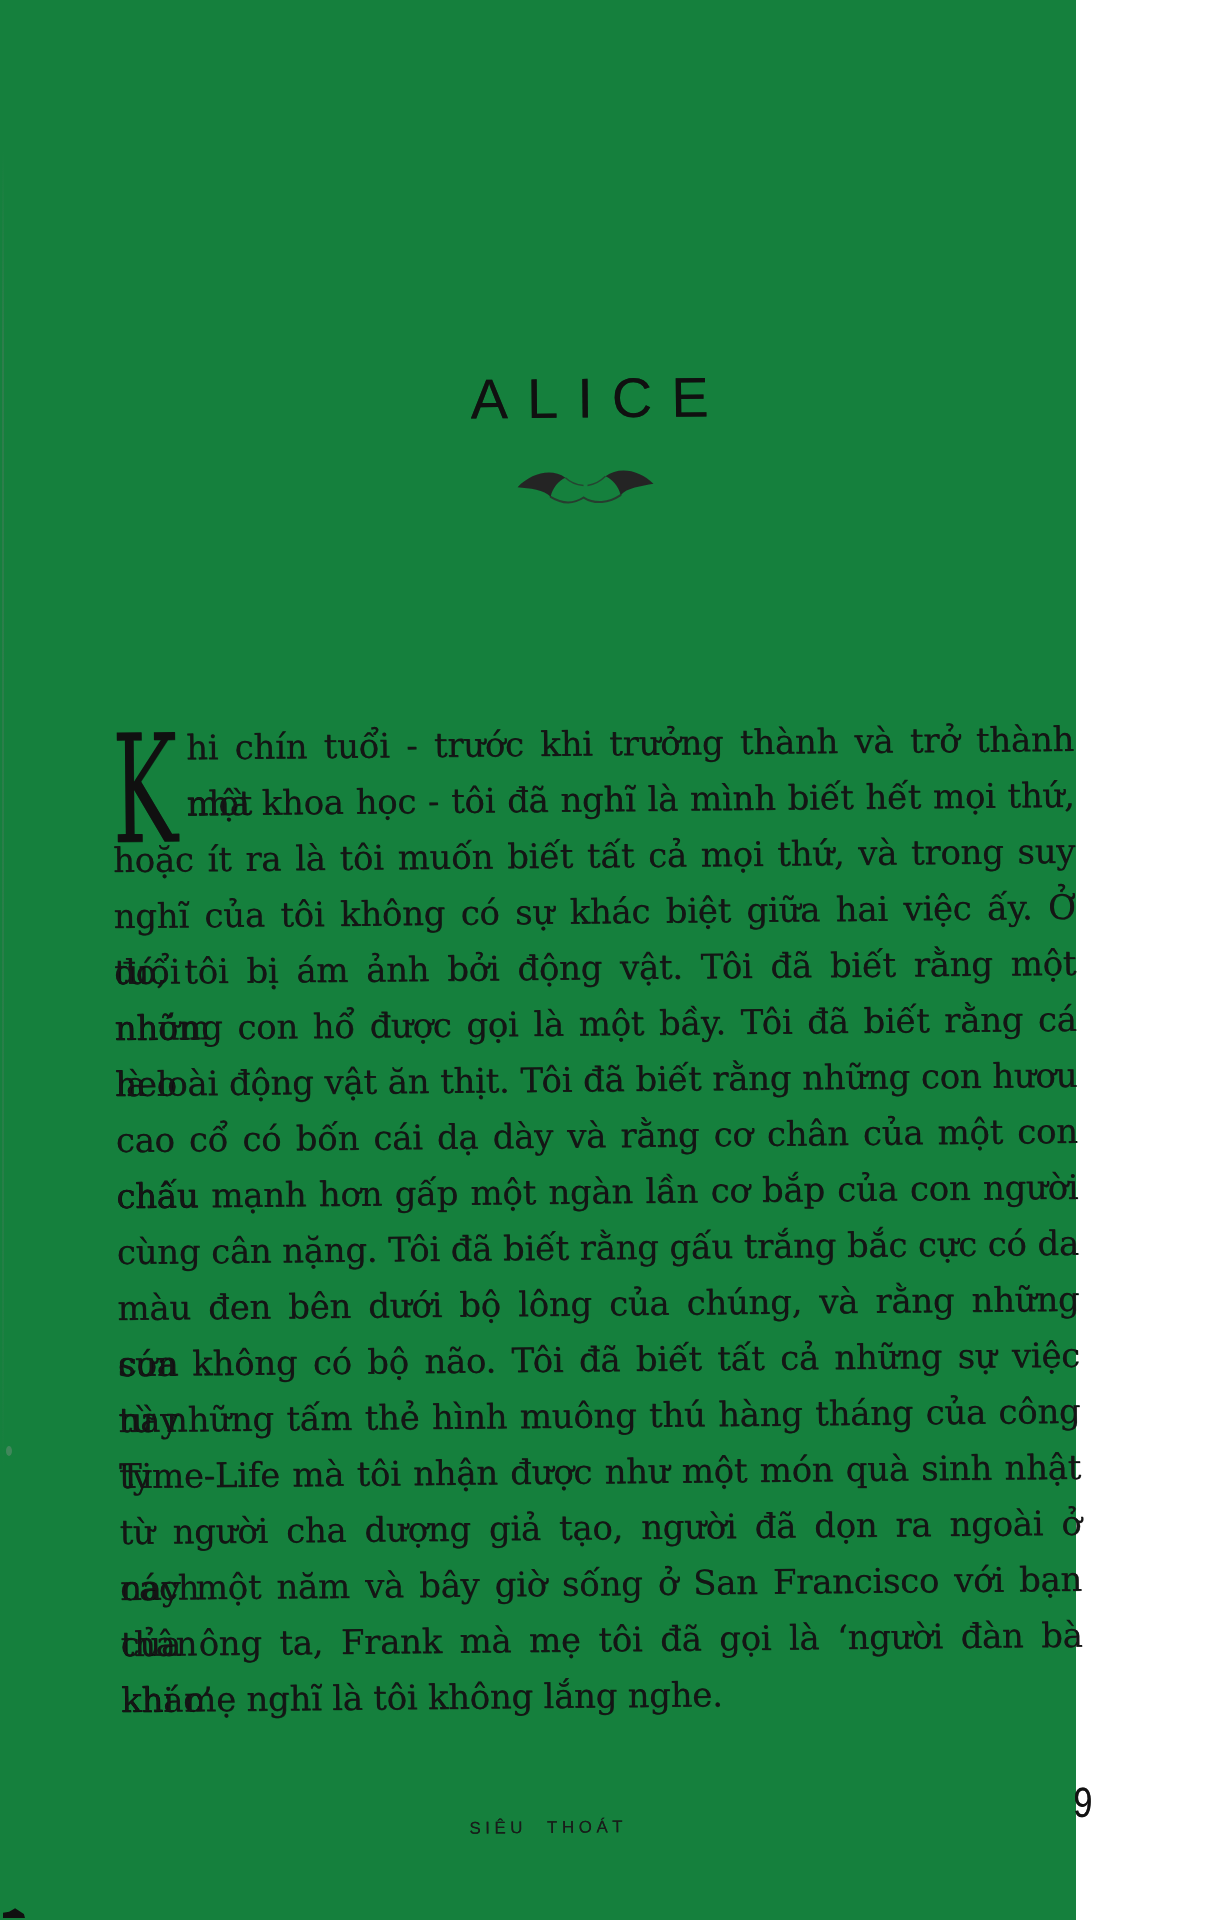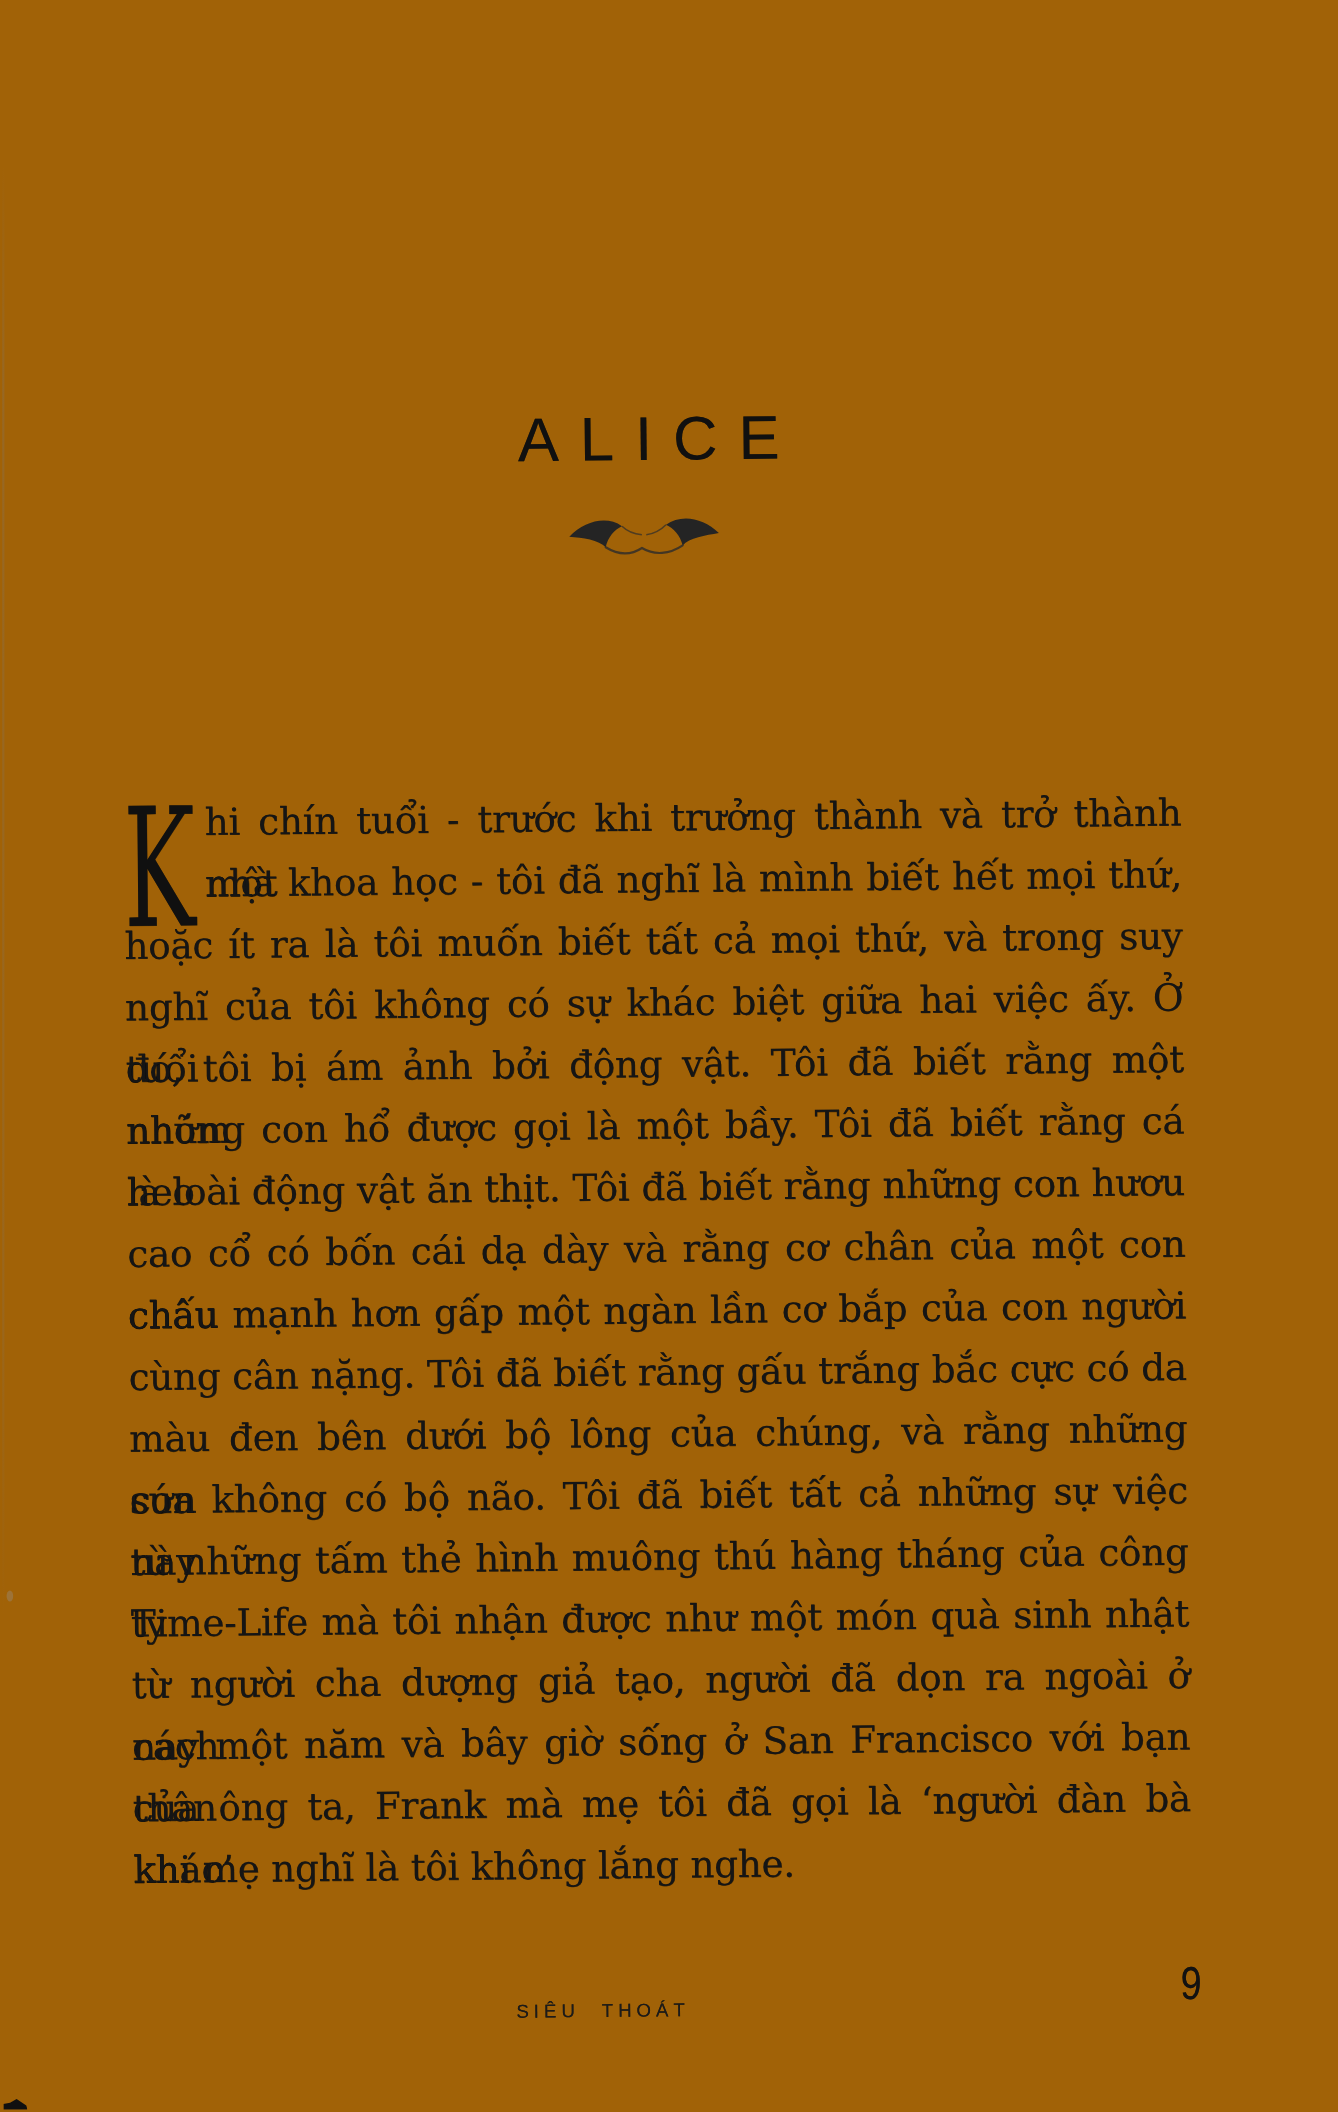--- a/index.html
+++ b/index.html
@@ -3,22 +3,22 @@
 <meta charset="utf-8">
 <style>
   html,body{margin:0;padding:0;}
   body{
     width:1216px;height:1920px;
     background:#ffffff;
     overflow:hidden;
     font-family:"DejaVu Serif", serif;
   }
   #sheet{
-    position:relative;width:1216px;height:1920px;
-    background:#a16207;
+    position:relative;width:1076px;height:1920px;
+    background:#15803d;
   }
   
   #content{
     position:absolute;inset:0;
     transform:rotate(-0.55deg);
     transform-origin:50% 55%;
     color:#161616;
   }
   .chapter-title{
     position:absolute;left:115px;top:366px;width:962px;

